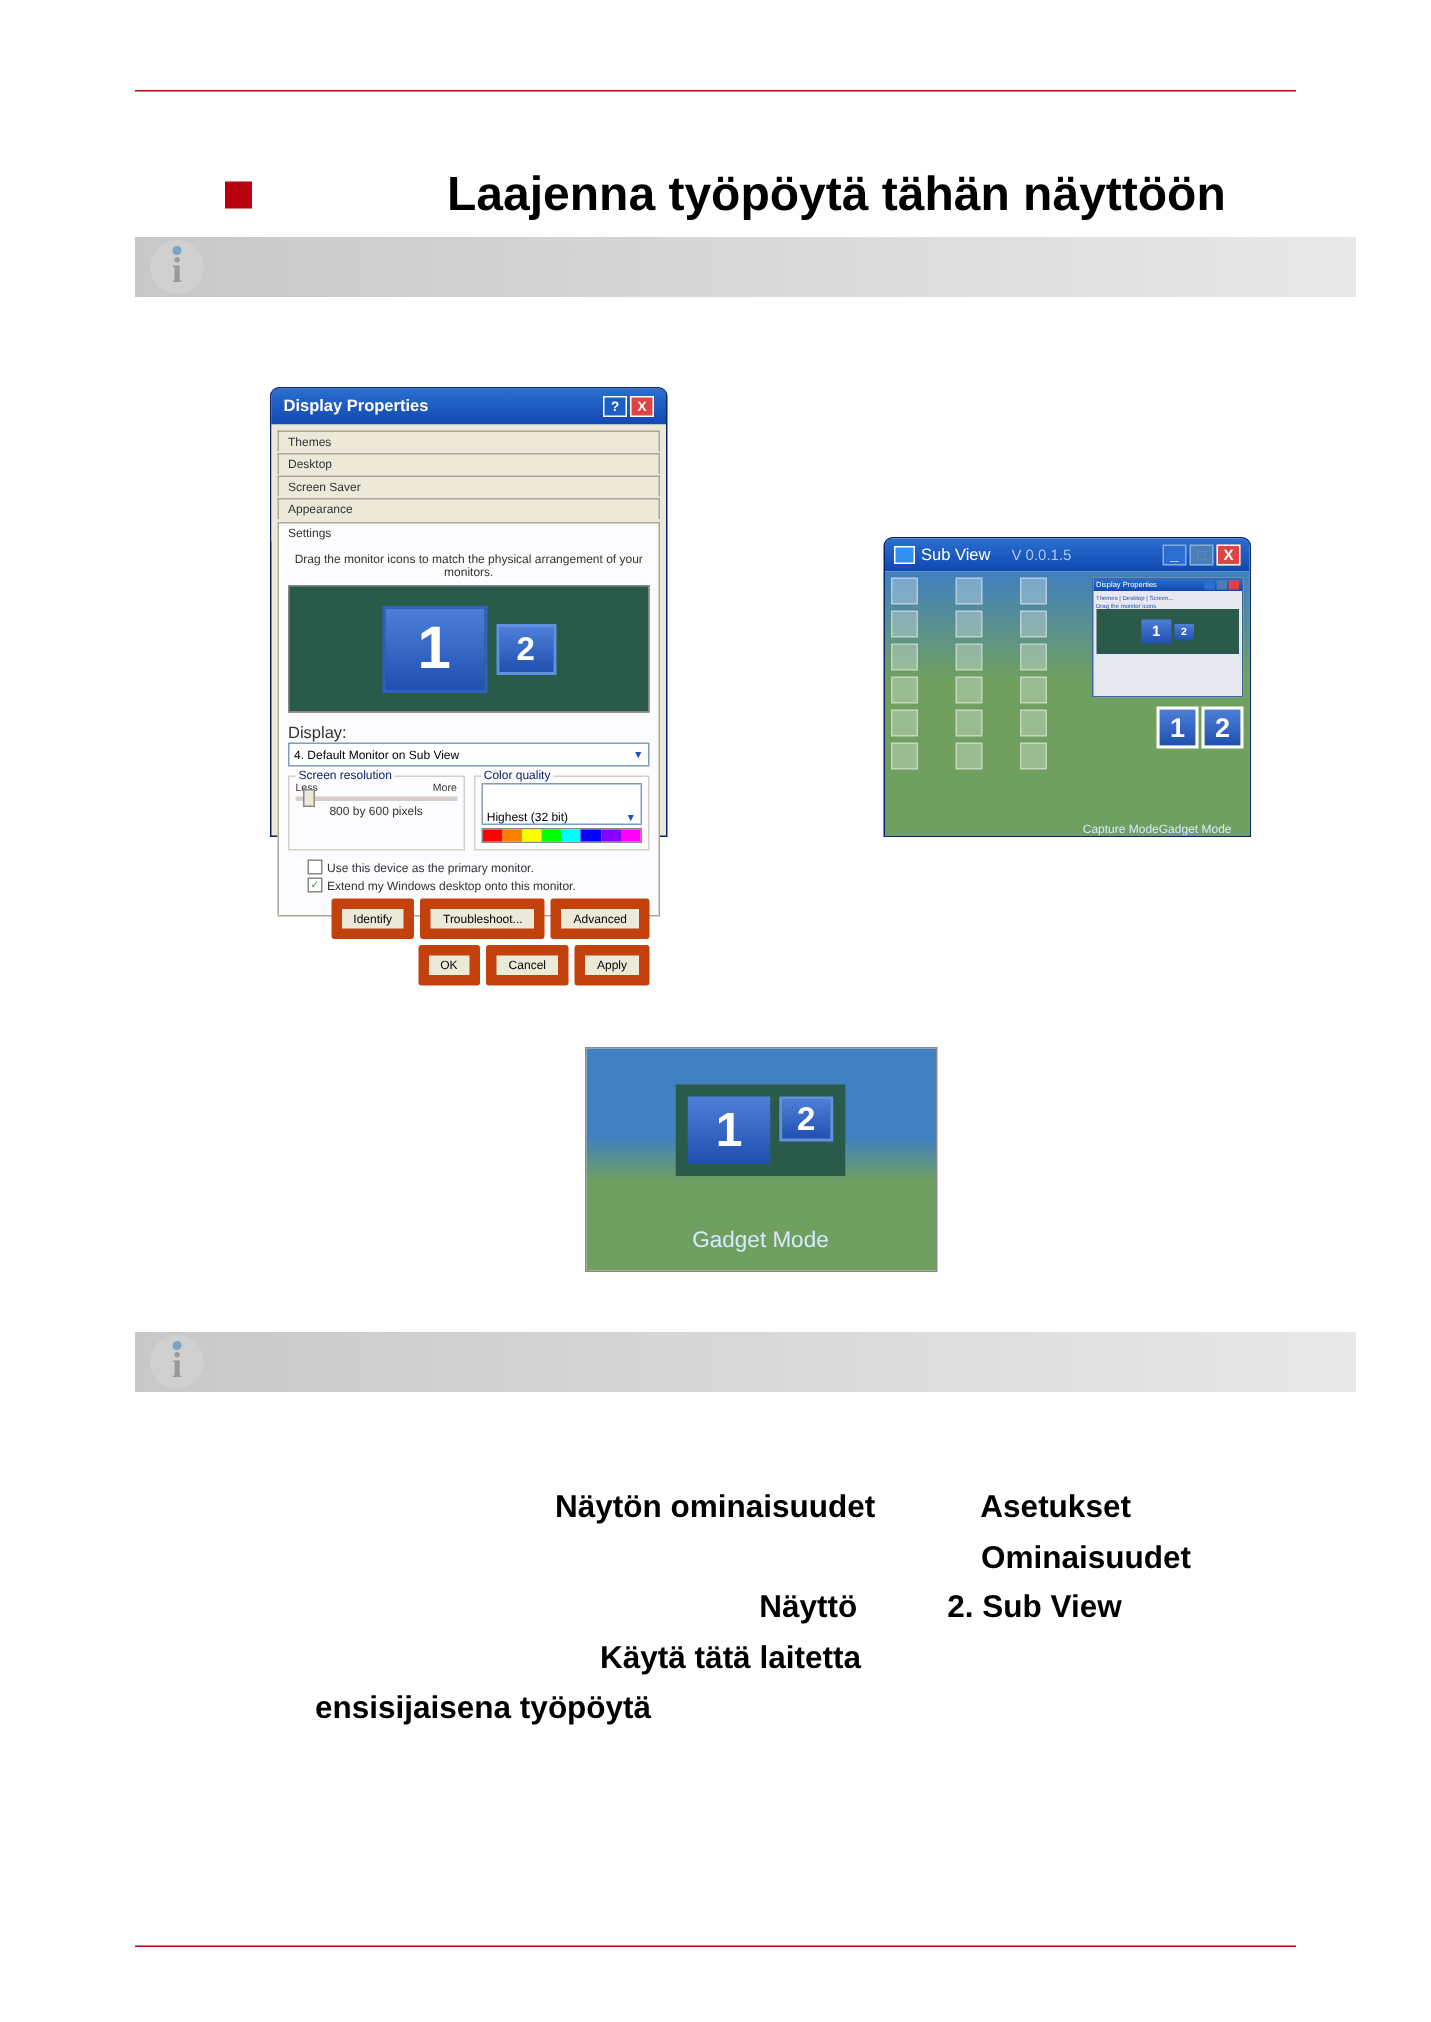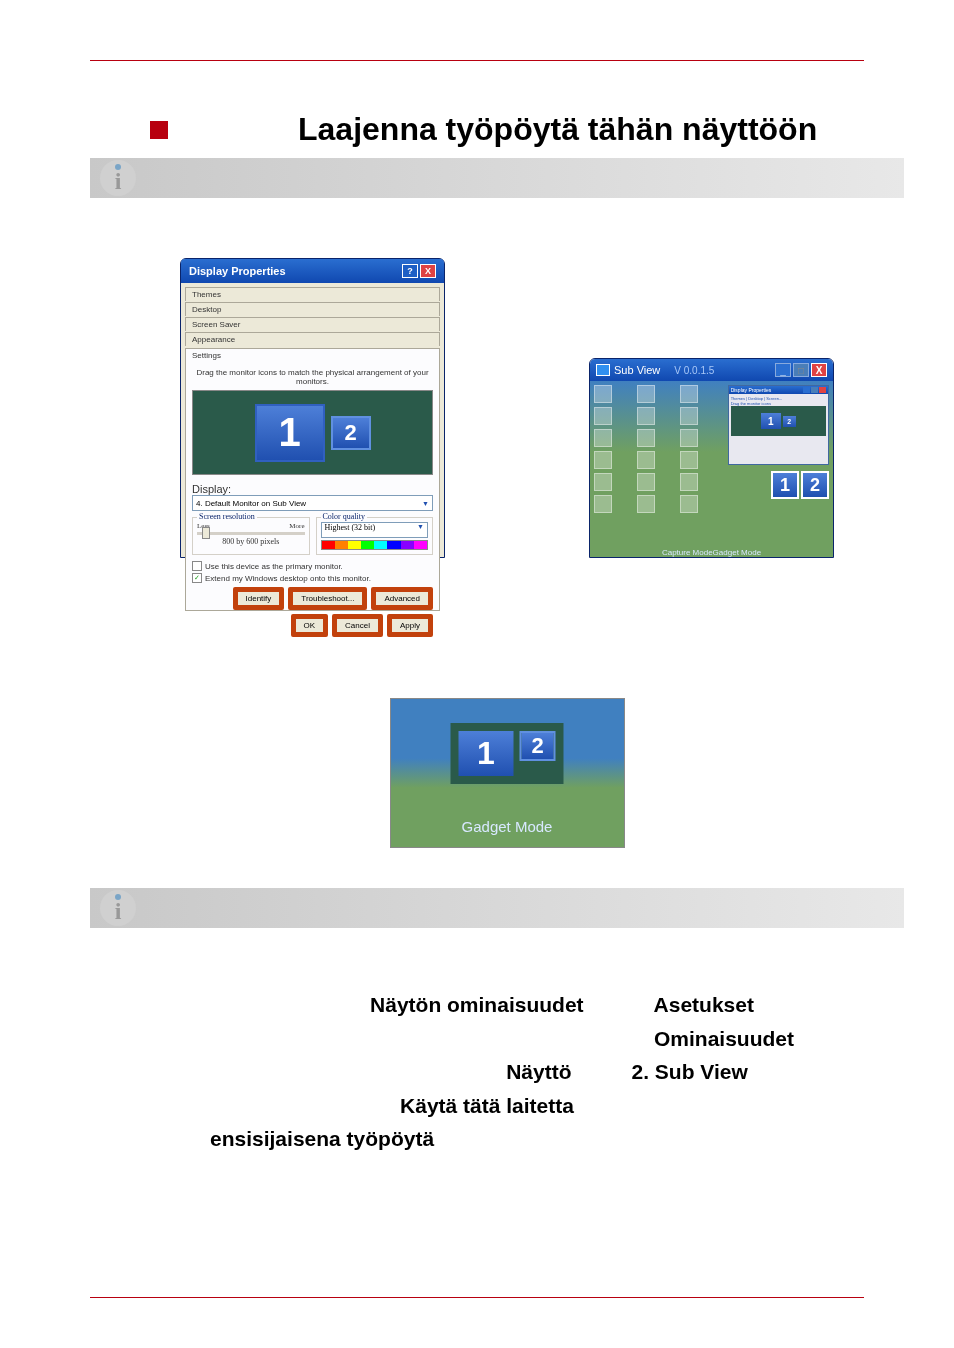--- a/index.html
+++ b/index.html
@@ -211,21 +211,20 @@
     .dp-groups {
       display: flex;
       gap: 6px;
       margin-top: 6px;
     }
     .dp-group {
       border: 1px solid #d4d0c8;
       padding: 4px;
       flex: 1;
       position: relative;
-      font-family: Liberation Serif, serif;
     }
     .dp-group-label {
       position: absolute;
       top: -6px;
       left: 4px;
       background: #fcfcfe;
       padding: 0 2px;
       font-size: 8px;
       color: #0a246a;
     }
@@ -254,25 +253,25 @@
       position: absolute;
       left: 5%;
       top: -5px;
     }
     .dp-res-text {
       font-size: 8px;
       text-align: center;
       color: #333;
     }
     .dp-color-select {
-      height: 16px;
+      height: 28px;
       border: 1px solid #7f9db9;
       font-size: 8px;
       display: flex;
-      align-items: flex-start;
+      align-items: flex-end;
       justify-content: space-between;
       padding: 0 3px;
       background: #fff;
     }
     .dp-color-bar {
       margin-top: 2px;
       height: 10px;
       border: 1px solid #888;
       display: flex;
     }
@@ -280,20 +279,21 @@
     .dp-checks {
       margin-top: 6px;
       font-size: 8px;
       color: #333;
     }
     .dp-check-row {
       display: flex;
       align-items: center;
       gap: 3px;
       margin-bottom: 2px;
+      margin-left: 13px;
     }
     .dp-checkbox {
       width: 10px;
       height: 10px;
       border: 1px solid #888;
       background: #fff;
       display: flex;
       align-items: center;
       justify-content: center;
       font-size: 7px;
@@ -302,21 +302,21 @@
     .dp-buttons-row {
       display: flex;
       justify-content: flex-end;
       gap: 4px;
       margin-top: 4px;
     }
     .dp-btn {
       font-size: 8px;
       padding: 2px 8px;
       background: #ece9d8;
-      border: 5px solid #c2410c;
+      border: 7px solid #c2410c;
       border-radius: 2px;
     }
 
     
     .subview {
       width: 245px;
       height: 200px;
       border: 1px solid #0a246a;
       border-radius: 6px 6px 0 0;
       overflow: hidden;
@@ -447,21 +447,21 @@
       display: flex;
       align-items: center;
       justify-content: center;
     }
     .sv-bottom-labels {
       position: absolute;
       bottom: 2px;
       left: 0;
       right: 0;
       display: flex;
-      justify-content: center;
+      justify-content: flex-end;
       padding: 0 12px;
       font-size: 8px;
       color: #d8e8ff;
     }
 
     
     .gadget-image {
       width: 235px;
       height: 150px;
       margin: 140px auto 40px auto;

